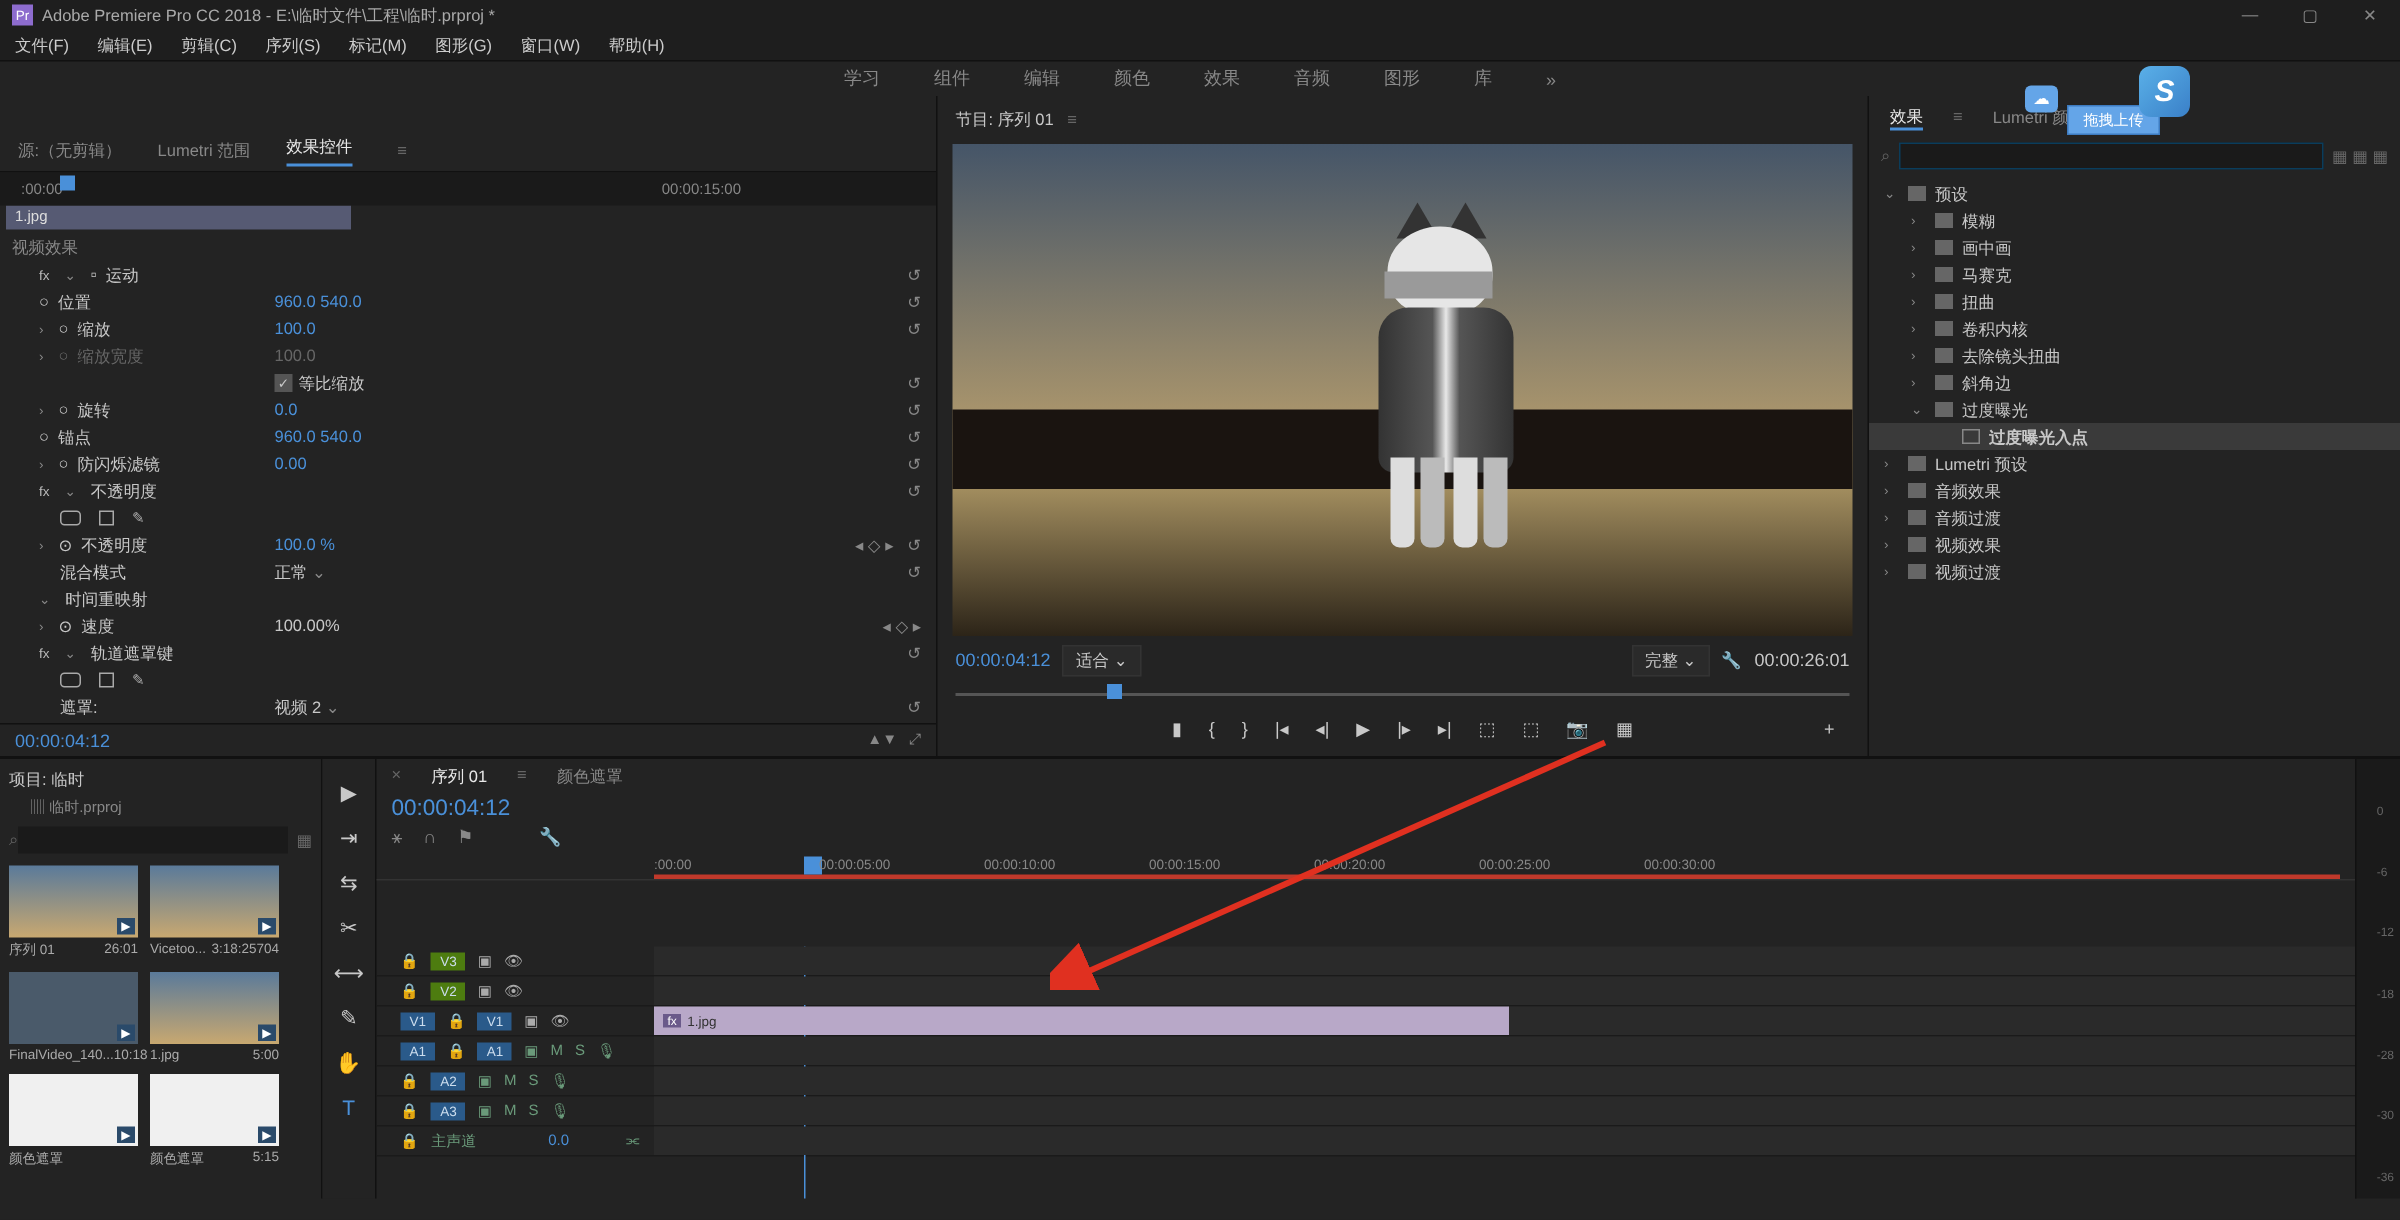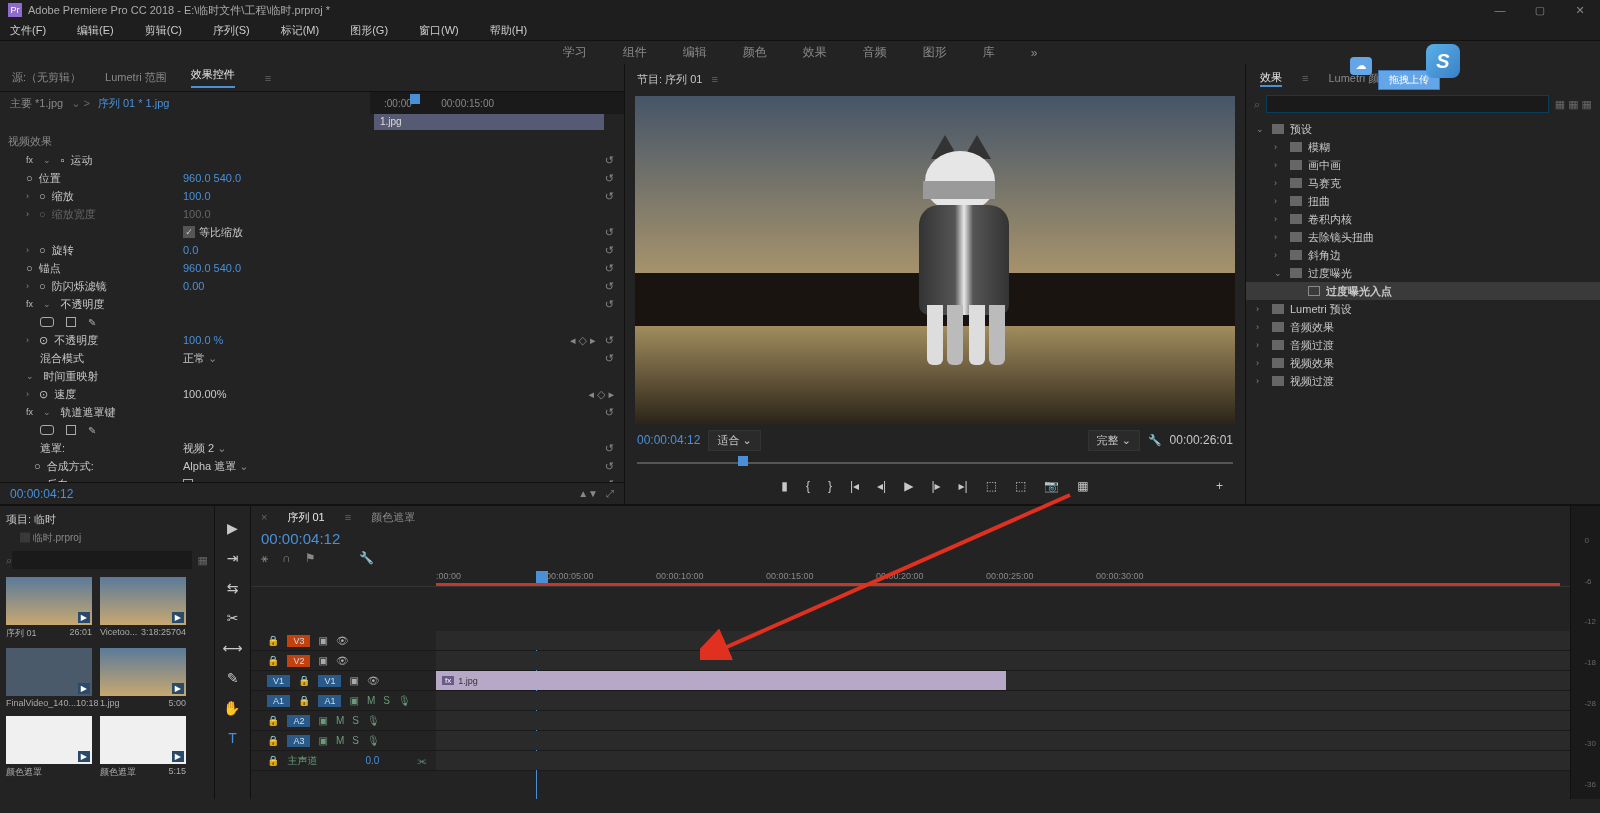--- a/index.html
+++ b/index.html
@@ -1,28 +1,28 @@
 <!DOCTYPE html>
 <html><head>
 <meta charset="utf-8">
 <style>
 * { margin:0; padding:0; box-sizing:border-box; user-select:none; }
 body { width:1600px; height:813px; background:#232323; font-family:"Microsoft YaHei",Arial,sans-serif; font-size:11px; color:#c8c8c8; overflow:hidden; position:relative; }
 .titlebar { height:20px; background:#1e1e1e; display:flex; align-items:center; padding:0 8px; color:#aaa; }
 .titlebar .pr { width:14px; height:14px; background:#8d6cce; color:#fff; font-size:9px; display:flex; align-items:center; justify-content:center; margin-right:6px; }
 .titlebar .winbtns { position:absolute; right:0; top:0; display:flex; }
 .titlebar .winbtns span { width:40px; height:20px; display:flex; align-items:center; justify-content:center; color:#888; }
-.menubar { height:20px; background:#1e1e1e; display:flex; align-items:center; padding:0 10px; gap:31px; color:#ccc; font-size:11px; }
+.menubar { height:20px; background:#1e1e1e; display:flex; align-items:center; padding:0 10px; gap:19px; color:#ccc; font-size:11px; }
 .workspacebar { height:24px; background:#232323; border-top:1px solid #111; display:flex; align-items:center; justify-content:center; gap:36px; color:#888; font-size:12px; position:relative; }
 .workspacebar .cloud { position:absolute; right:160px; top:0; display:flex; align-items:center; gap:6px; }
 .workspacebar .cloud .badge { background:#64a5e8; color:#fff; padding:2px 10px; border:1px solid #3d7bc0; font-size:10px;margin-top:29px; }
 .workspacebar .cloud .ico { width:22px; height:18px; background:#64a5e8; border-radius:4px; display:flex; align-items:center; justify-content:center; color:#fff; font-size:11px; }
 .main { display:flex; height:440px; }
 .left { width:625px; display:flex; flex-direction:column; border-right:1px solid #111; }
-.panel-tabs { height:28px; display:flex; align-items:center; padding:0 12px; gap:24px; color:#888; border-bottom:1px solid #111; }
+.panel-tabs { height:28px; display:flex; align-items:center; padding:0 12px; gap:24px; color:#888; border-bottom:1px solid #111;margin-top:23px; }
 .panel-tabs .active { color:#e8e8e8; border-bottom:2px solid #4a90d9; padding-bottom:4px; }
 .subhead { height:22px; display:flex; align-items:center; padding:0 10px; gap:8px; color:#888; font-size:11px; }
 .subhead .link { color:#4a90d9; }
 .mini-ruler { height:22px; background:#1a1a1a; display:flex; align-items:center; padding:0 4px; color:#888; position:relative; }
 .mini-ruler .tl { font-size:10px; margin-left:10px; }
 .mini-ruler .playhead { position:absolute; left:40px; top:2px; width:10px; height:10px; background:#4a90d9; }
 .mini-clip { height:16px; background:#565a73; margin:0 4px 0 4px; padding:2px 6px; color:#ddd; font-size:10px; width:230px; }
 .props { flex:1; overflow-y:auto; padding:2px 8px; position:relative; }
 .props .hdr { color:#888; font-size:11px; padding:2px 0; }
 .prow { display:flex; align-items:center; height:18px; font-size:11px; }
@@ -98,21 +98,21 @@
 .timeline .tc{color:#4a90d9;font-size:15px;font-weight:500;padding:2px 10px;}
 .timeline .ticons{display:flex;gap:14px;padding:2px 10px;color:#888;font-size:12px;}
 .timeline .ruler{height:16px;position:relative;margin:4px 0;border-bottom:1px solid #333;}
 .timeline .ruler .redline{position:absolute;left:185px;right:10px;top:12px;height:3px;background:#c0392b;}
 .timeline .ruler .tick{position:absolute;top:0;font-size:9px;color:#888;}
 .timeline .ruler .ph{position:absolute;left:285px;top:0;width:12px;height:12px;background:#4a90d9;}
 .timeline .tracks{flex:1;position:relative;}
 .trk{height:20px;display:flex;align-items:center;border-bottom:1px solid #1a1a1a;}
 .trk .th{width:185px;display:flex;align-items:center;gap:8px;padding-left:16px;font-size:10px;color:#aaa;}
 .trk .th .tag{background:#2a5a8a;color:#cde;padding:1px 6px;font-size:9px;}
-.trk .th .tag.dim{background:#c2410c;}
+.trk .th .tag.dim{background:#4d7c0f;}
 .trk .th .lock{font-size:10px;}
 .trk .th .eye{font-size:10px;}
 .trk .lane{flex:1;position:relative;height:100%;background:#2a2a2a;}
 .trk .clip{position:absolute;left:0;width:570px;height:100%;background:#b8a8c8;display:flex;align-items:center;padding:0 6px;font-size:9px;color:#333;}
 .trk .clip .fxb{background:#6a5a8a;color:#fff;padding:0 3px;margin-right:4px;font-size:8px;}
 .trk.audio .th{color:#6a9a7a;}
 .trk .mval{color:#4a90d9;margin-left:40px;font-size:10px;}
 .playhead-line{position:absolute;left:285px;top:0;bottom:0;width:1px;background:#4a90d9;}
 
 .audiometer{width:30px;background:#1a1a1a;border-left:1px solid #111;position:relative;}
@@ -167,27 +167,20 @@
 <div class="main">
 
   <div class="left">
     <div class="panel-tabs">
       <span>源:（无剪辑）</span>
       <span>Lumetri 范围</span>
       <span class="active">效果控件</span>
       <span style="margin-left:6px;color:#666">≡</span>
     </div>
     <div style="display:flex;">
-      <div style="width:370px;">
-        <div class="subhead">
-          <span>主要 *1.jpg</span>
-          <span style="color:#666">⌄ &gt;</span>
-          <span class="link">序列 01 * 1.jpg</span>
-        </div>
-      </div>
       <div style="flex:1;">
         <div class="mini-ruler">
           <span class="tl">:00:00</span>
           <div class="playhead"></div>
           <span class="tl" style="position:absolute;right:130px">00:00:15:00</span>
         </div>
         <div class="mini-clip">1.jpg</div>
       </div>
     </div>
     <div class="props">

